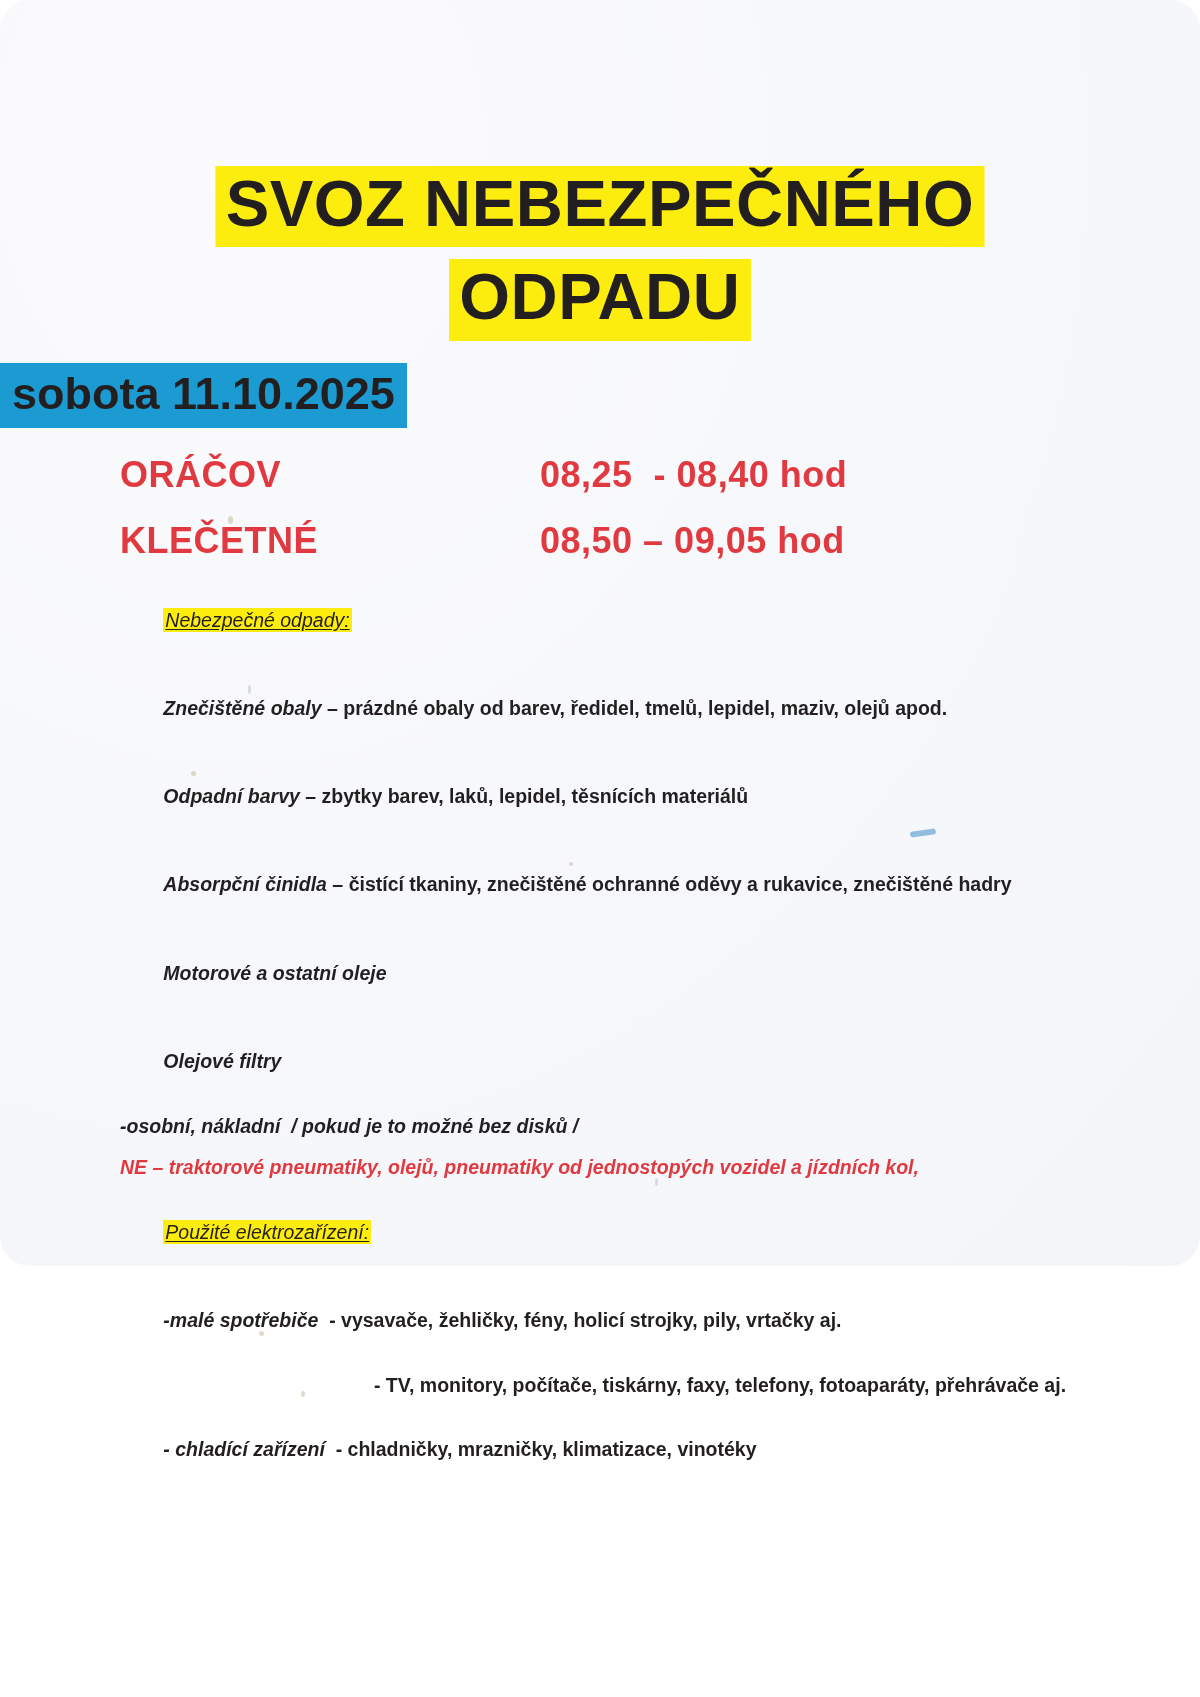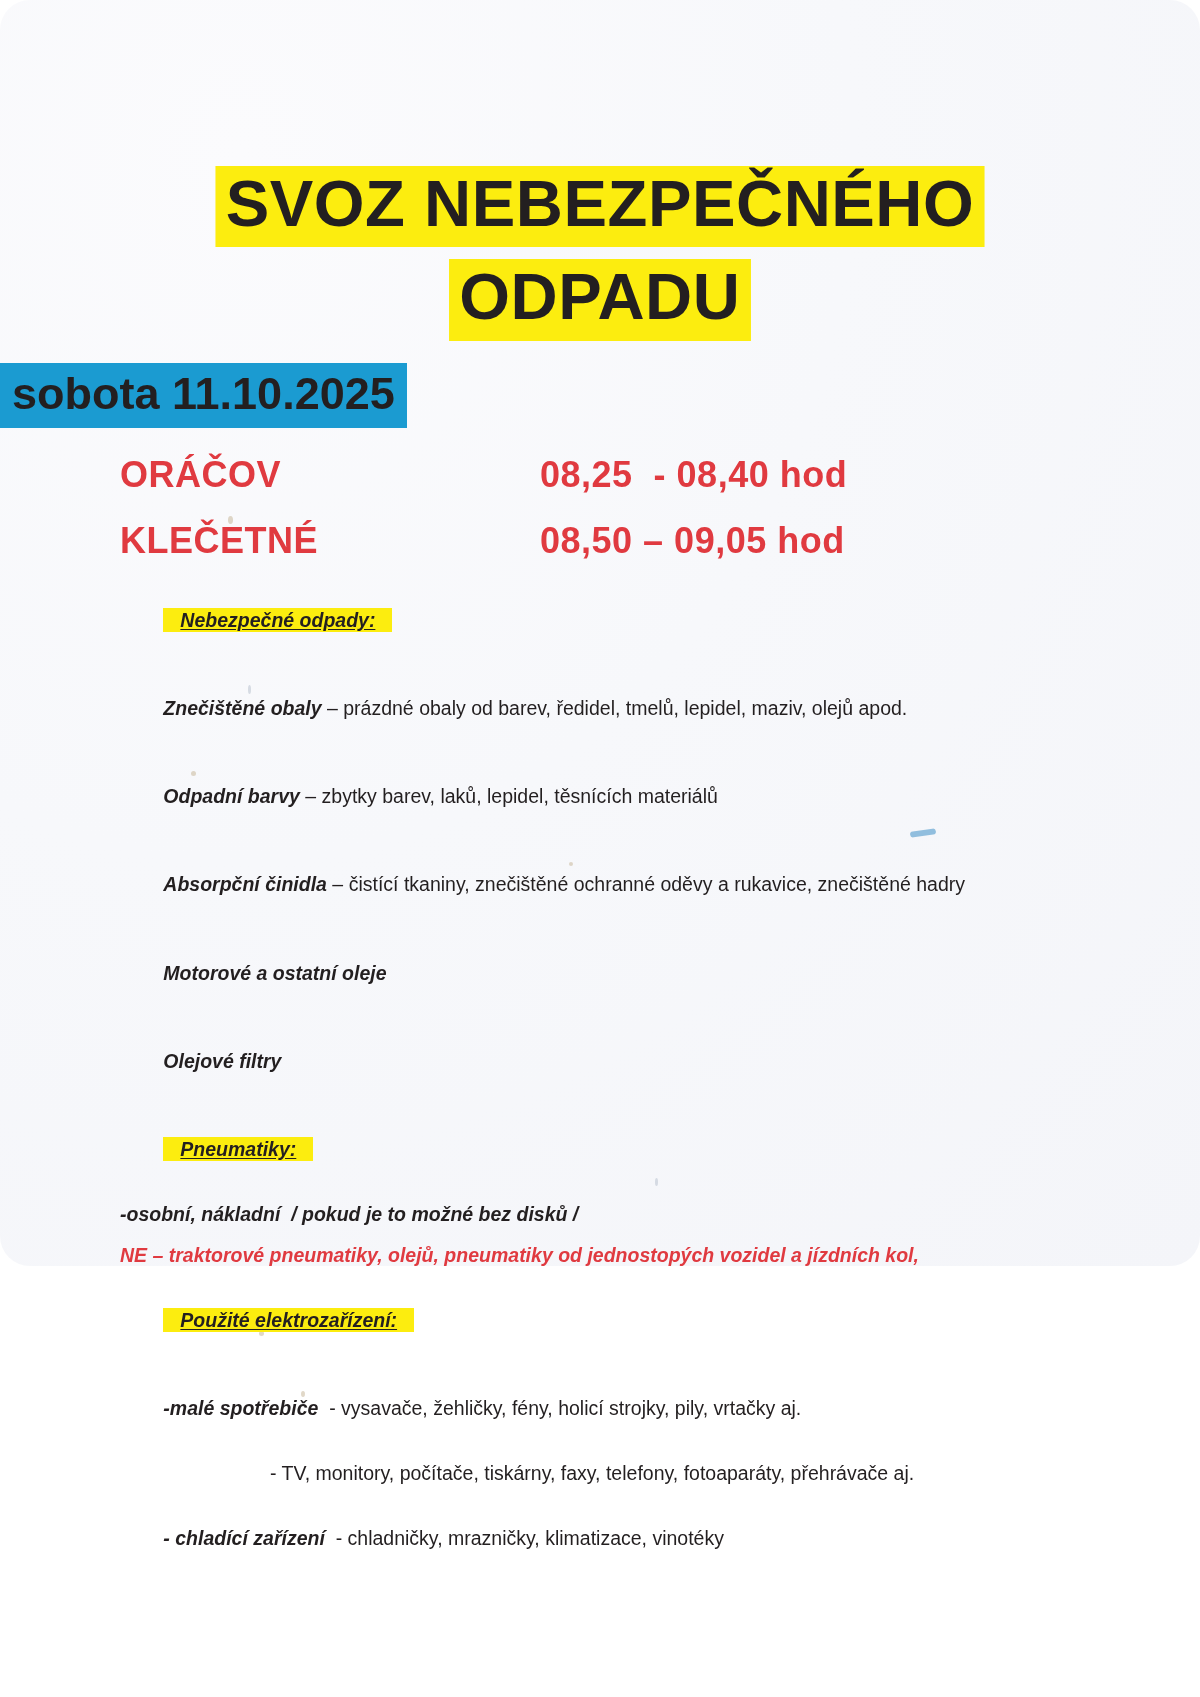--- a/index.html
+++ b/index.html
@@ -106,32 +106,33 @@
     font-size: 19.5px;
   }
   .line {
     line-height: 1.2;
     margin-bottom: 18px;
     white-space: pre-wrap;
   }
   .head-hl {
     display: inline;
     background: #fced0f;
-    font-weight: 700;
+    font-weight: 400;
     font-style: italic;
     text-decoration: underline;
     text-underline-offset: 2px;
-    padding: 1px 17px;
+    padding: 1px 2px;
   }
   .bi {
     font-weight: 700;
     font-style: italic;
   }
   .reg {
-    font-weight: 400;
+    font-weight: 700;
+    text-align: center;
   }
   .red-line {
     color: #e03a40;
     font-weight: 700;
     font-style: italic;
   }
   .indent-tv {
     padding-left: 150px;
   }
 </style>
@@ -194,23 +195,20 @@
       </div>
 
       <div class="line">
         <span class="bi">Motorové a ostatní oleje</span><span class="reg"></span>
       </div>
 
       <div class="line">
         <span class="bi">Olejové filtry</span><span class="reg"></span>
       </div>
 
-      <div class="line">
-        <span class="head-hl">Pneumatiky:</span>
-      </div>
 
       <div class="line bi">-osobní, nákladní  / pokud je to možné bez disků /</div>
 
       <div class="line red-line">NE – traktorové pneumatiky, olejů, pneumatiky od jednostopých vozidel a jízdních kol,</div>
 
       <div class="line">
         <span class="head-hl">Použité elektrozařízení:</span>
       </div>
 
       <div class="line">

